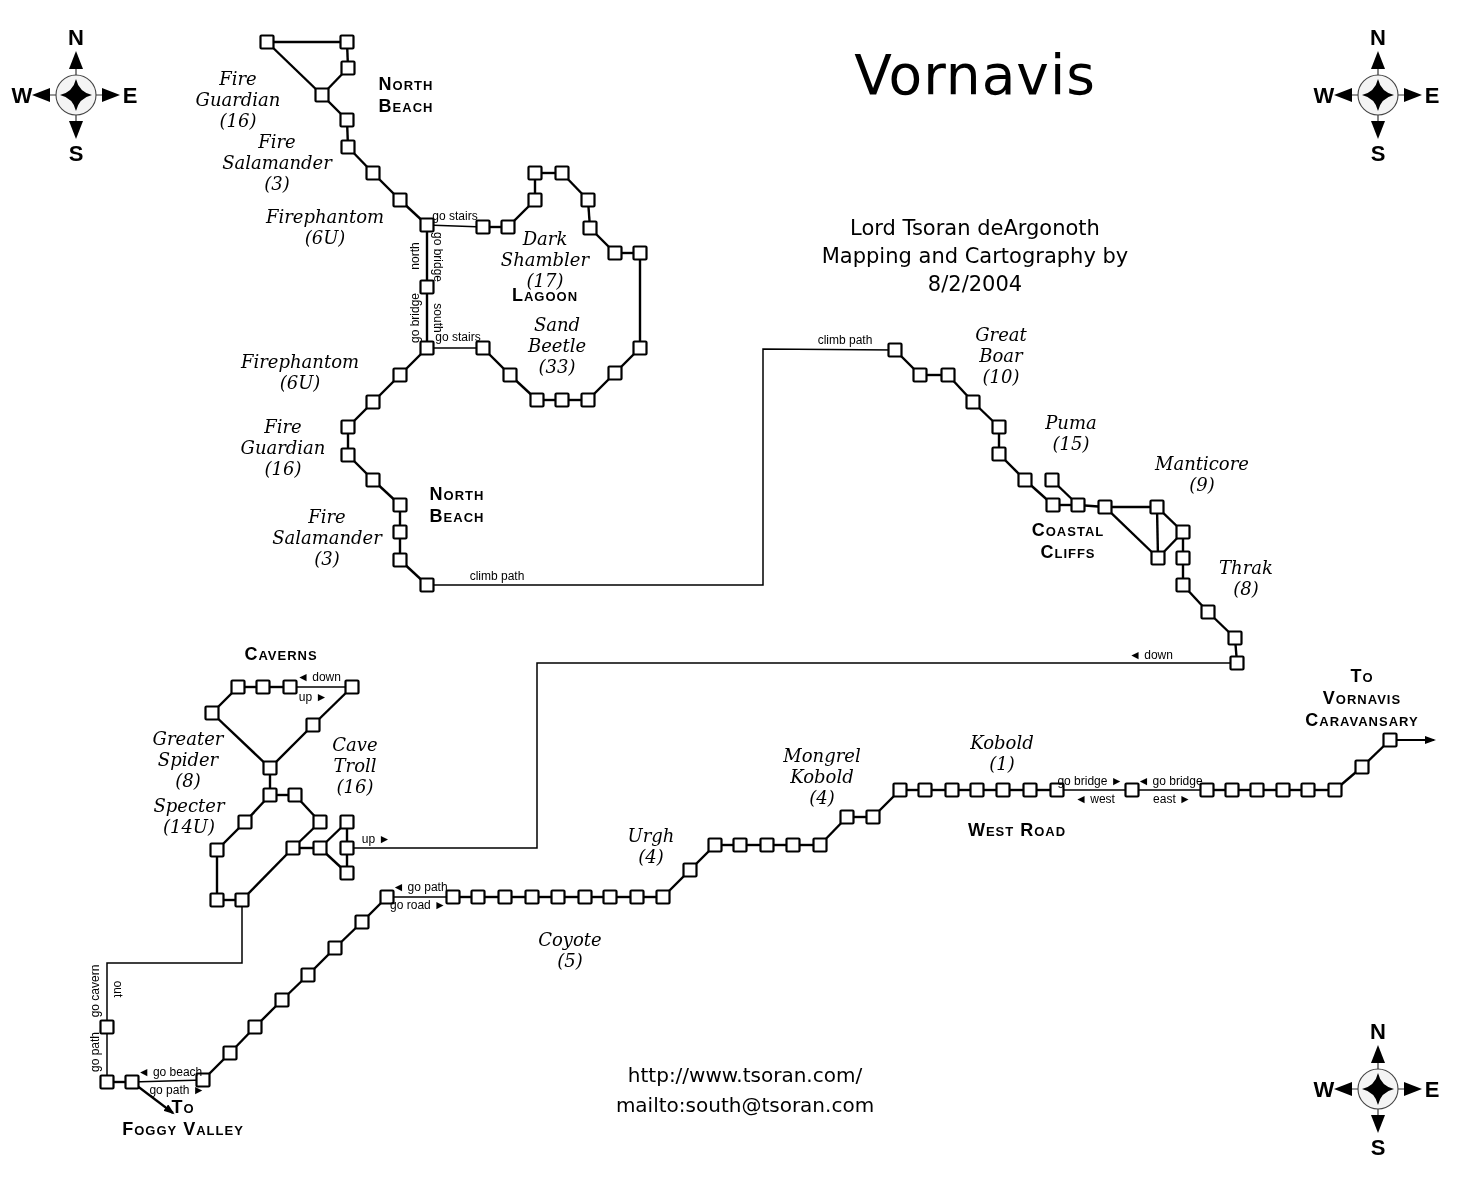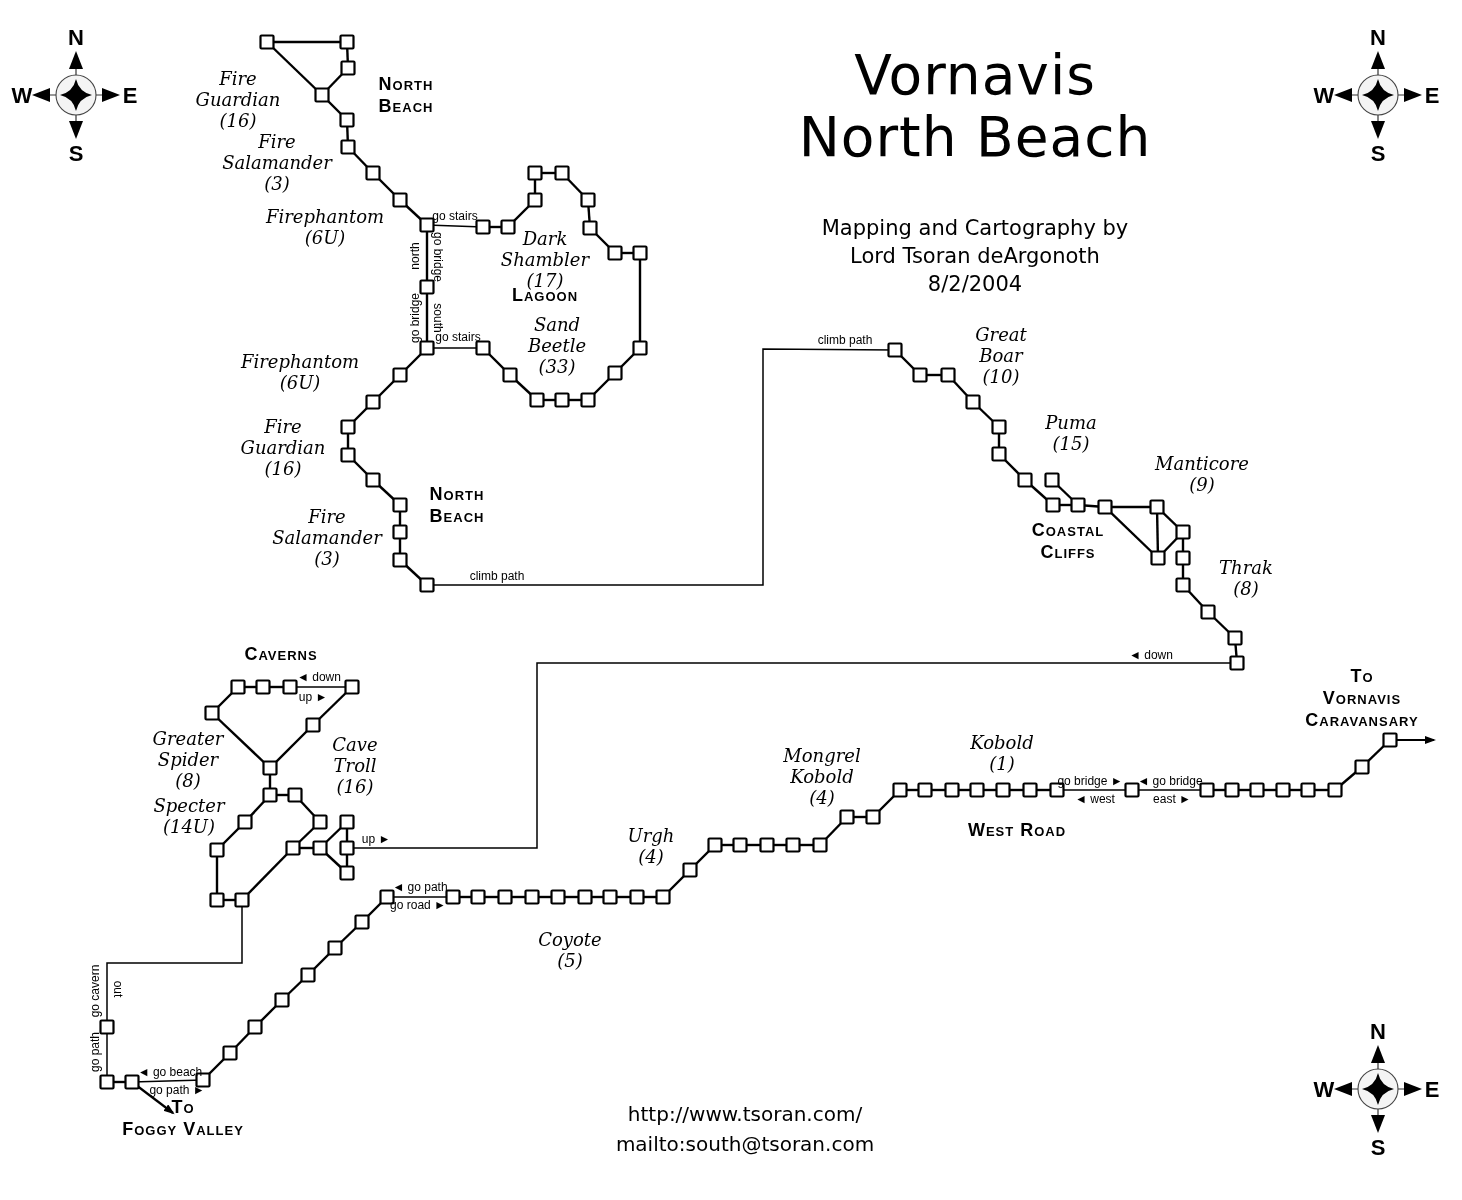--- a/index.html
+++ b/index.html
@@ -4,21 +4,21 @@
 <style>
   html,body{margin:0;padding:0;background:#fff;}
   .page{position:relative;width:1462px;height:1200px;background:#ffffff;color:#000;
         font-family:"Liberation Sans",sans-serif;overflow:hidden;}
   .page svg.mapsvg{position:absolute;left:0;top:0;}
   .title-block{position:absolute;left:705px;top:44px;width:540px;text-align:center;}
   .title-line{font-family:"DejaVu Sans",sans-serif;font-weight:400;font-size:55px;
               line-height:62px;letter-spacing:1px;white-space:nowrap;}
   .credits{position:absolute;left:745px;top:214px;width:460px;text-align:center;
            font-family:"DejaVu Sans",sans-serif;font-size:21px;line-height:28px;}
-  .footer{position:absolute;left:525px;top:1099px;width:440px;text-align:center;
+  .footer{position:absolute;left:525px;top:1060px;width:440px;text-align:center;
           font-family:"DejaVu Sans",sans-serif;font-size:20px;line-height:30px;}
   
   .edge{fill:none;stroke:#000;stroke-width:2.4;}
   .edge.thin{stroke-width:1.5;}
   .room{fill:#fff;stroke:#000;stroke-width:2.2;}
   .exitline{stroke:#000;stroke-width:2.2;fill:none;}
   text.area{font-family:"Liberation Sans",sans-serif;font-weight:bold;font-size:18px;
             font-variant:small-caps;letter-spacing:1px;text-anchor:middle;fill:#000;}
   text.creature{font-family:"DejaVu Serif",serif;font-style:italic;font-size:18px;
                 text-anchor:middle;fill:#000;}
@@ -408,26 +408,25 @@
         <polygon points="1334,1089 1352,1082 1352,1096" class="ctri"></polygon>
         <text x="1378" y="1039" class="ctext">N</text>
         <text x="1378" y="1155" class="ctext">S</text>
         <text x="1432" y="1097" class="ctext">E</text>
         <text x="1324" y="1097" class="ctext">W</text>
       </g>
     </svg>
 
   <div class="title-block">
     <div class="title-line">Vornavis</div>
-    <div class="title-line">North Beach</div>
   </div>
 
   <div class="credits">
+    <div>Lord Tsoran deArgonoth</div>
     <div>Mapping and Cartography by</div>
-    <div>Lord Tsoran deArgonoth</div>
     <div>8/2/2004</div>
   </div>
 
   <div class="footer">
     <div>http://www.tsoran.com/</div>
     <div>mailto:south@tsoran.com</div>
   </div>
 
 </div>
 

